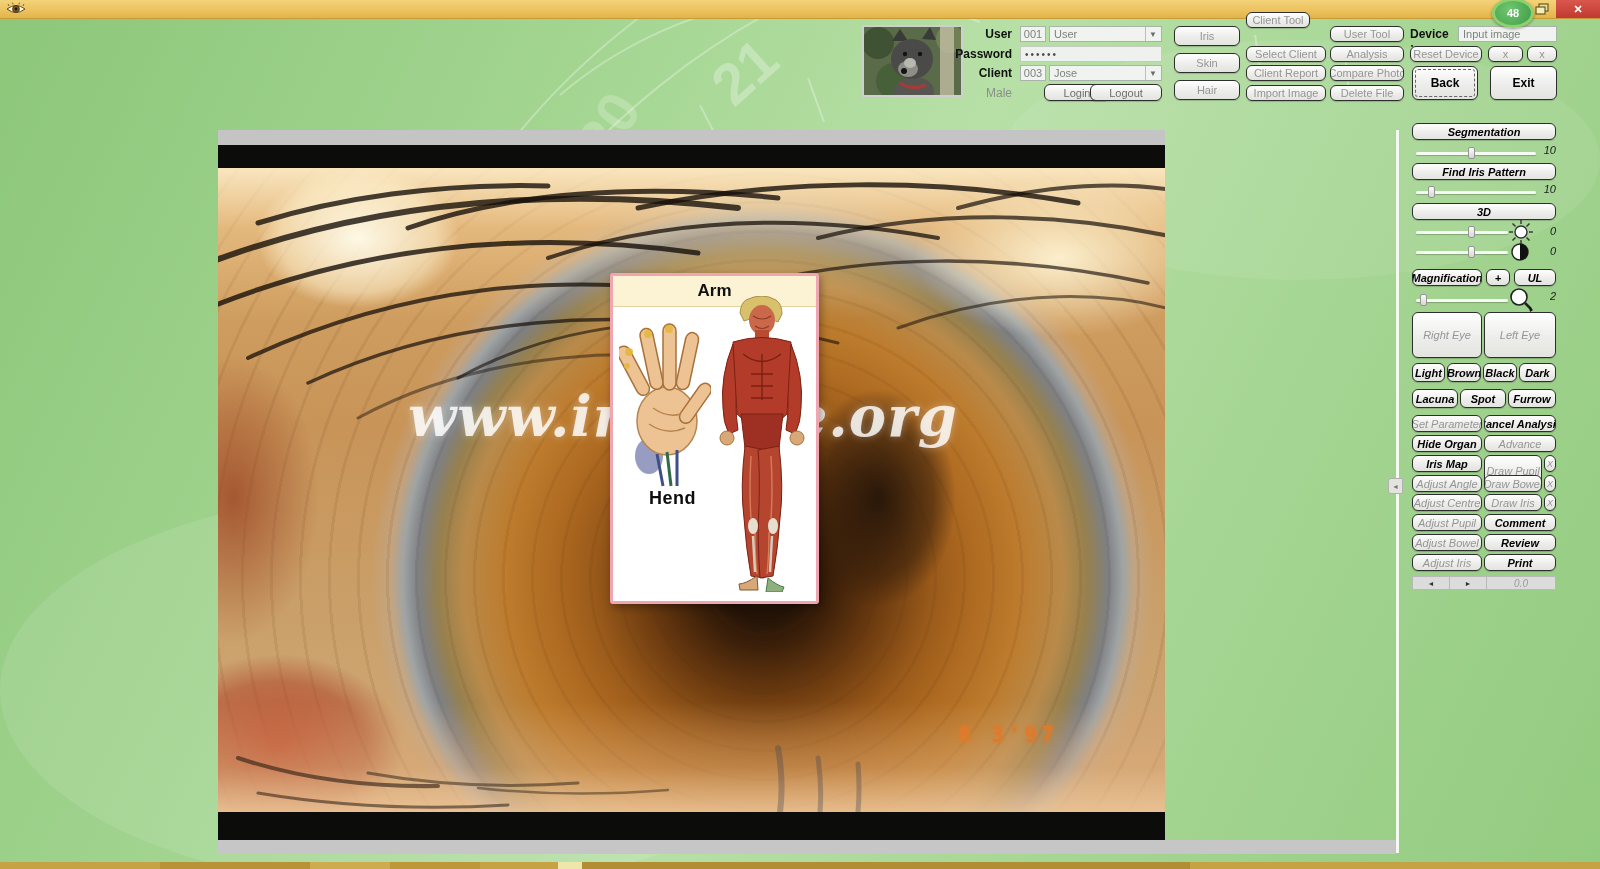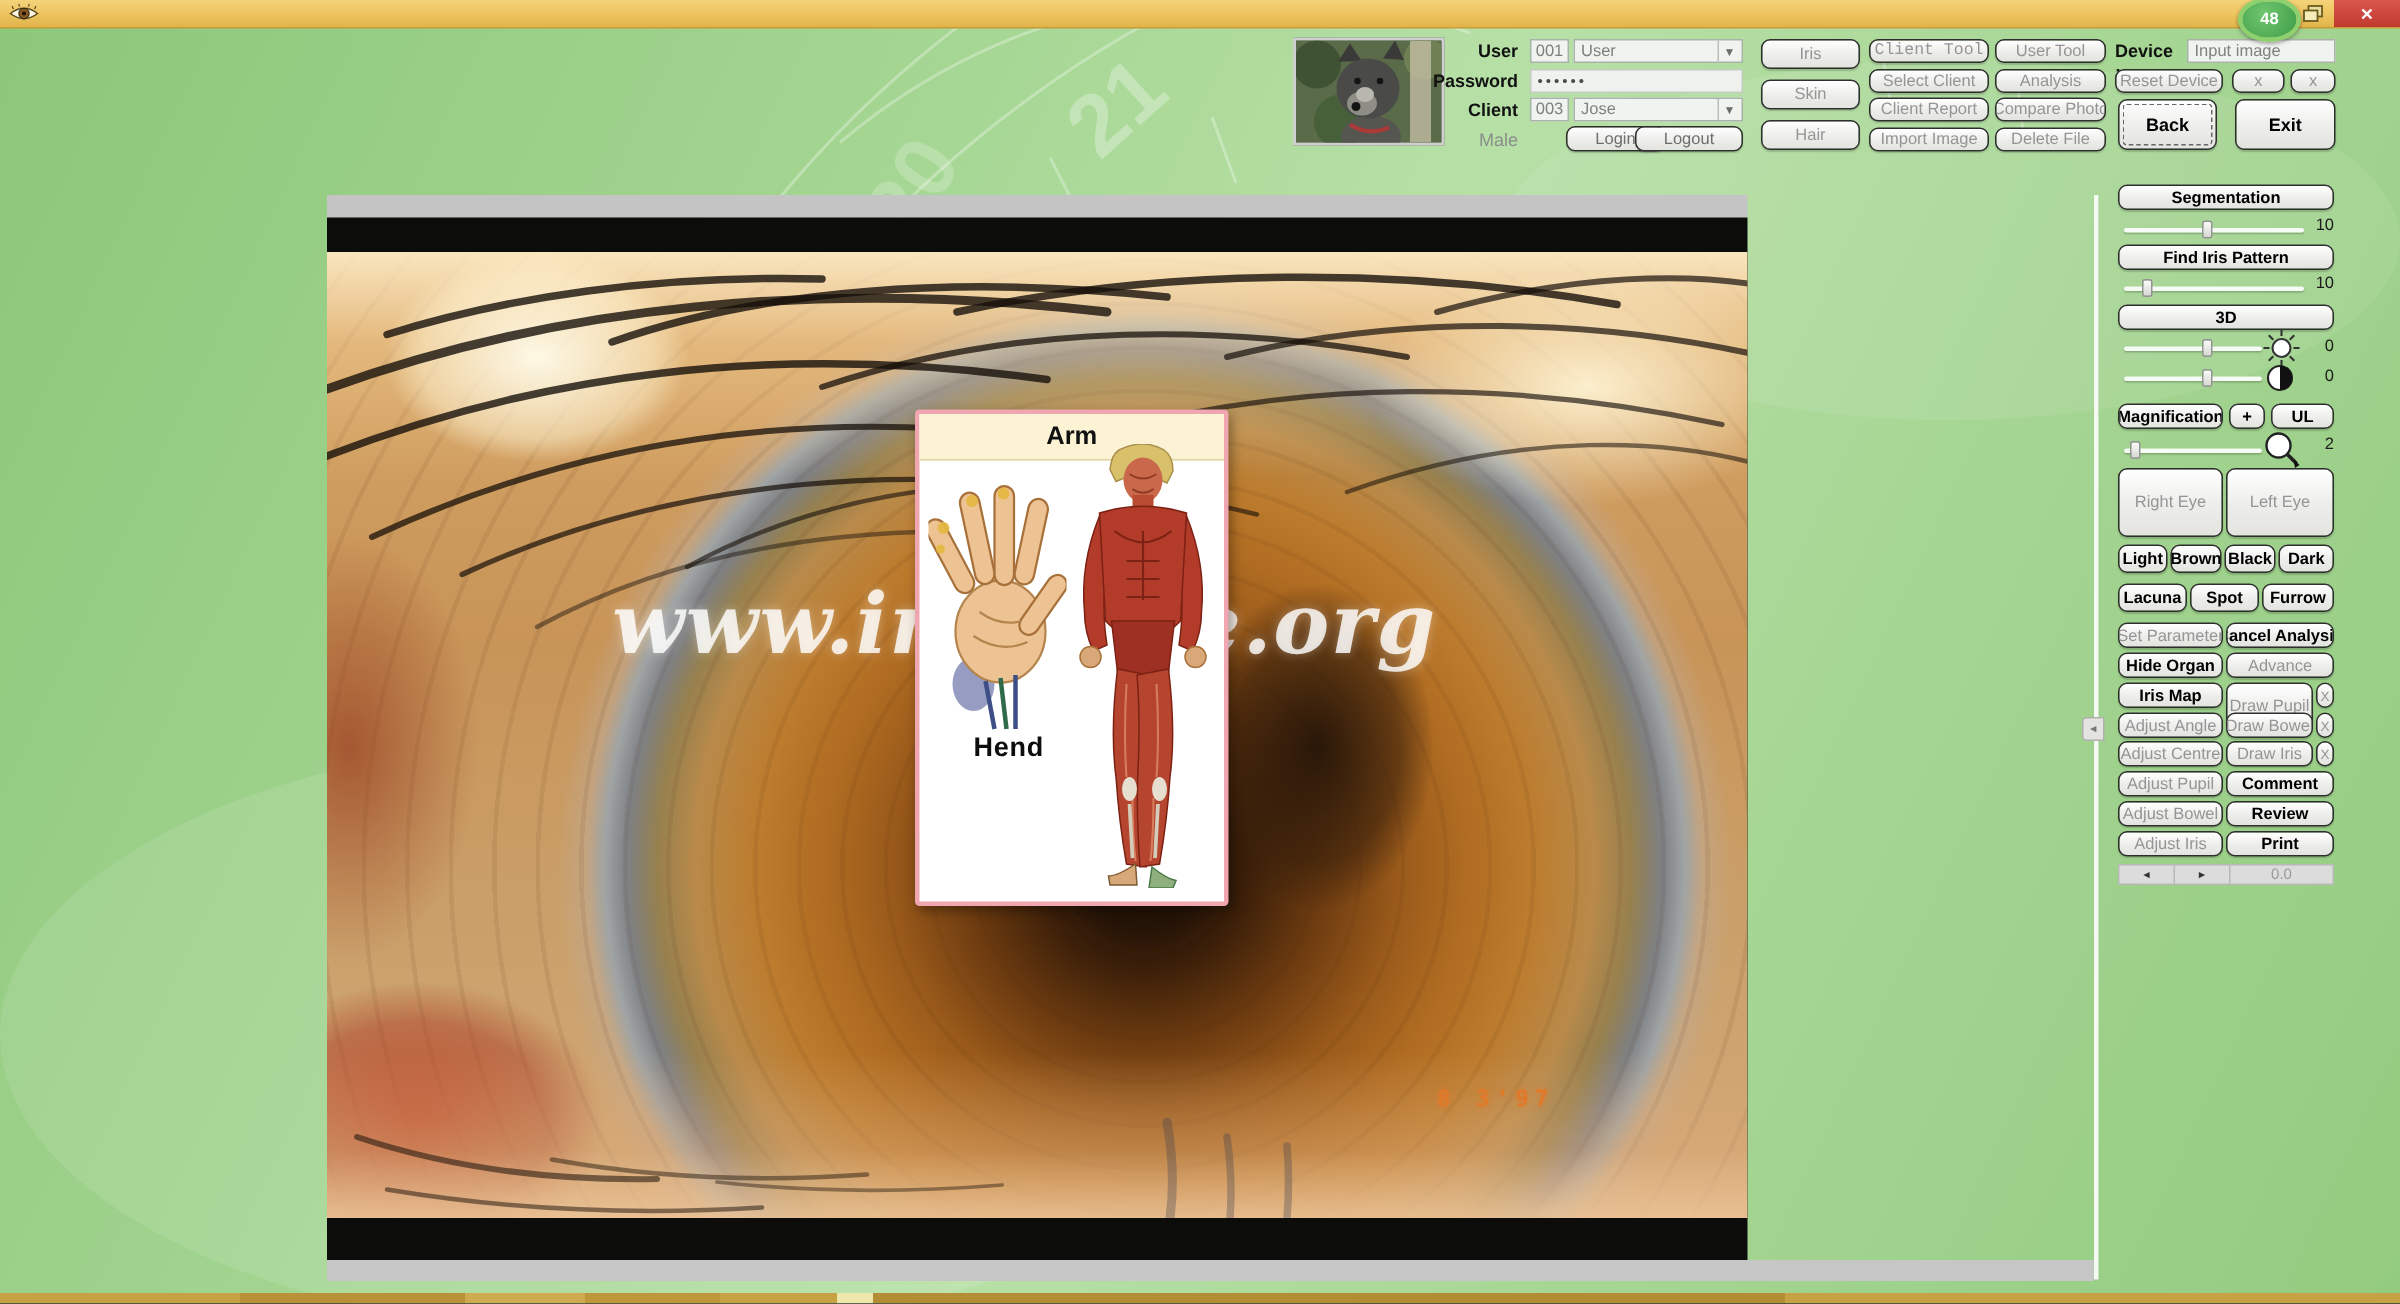--- a/index.html
+++ b/index.html
@@ -38,33 +38,33 @@
       linear-gradient(180deg,rgba(255,240,205,.85),rgba(250,215,160,.4) 60px,transparent 150px),
       linear-gradient(0deg,rgba(235,195,150,.9),rgba(220,170,120,.45) 45px,transparent 110px),
       radial-gradient(ellipse 160px 120px at 60px 580px,rgba(190,75,45,.9),rgba(170,60,35,.5) 55%,transparent 78%),
       radial-gradient(ellipse 120px 200px at 15px 330px,rgba(150,60,30,.7),transparent 72%),
       radial-gradient(ellipse 100px 140px at 660px 330px,rgba(32,18,8,.9),rgba(50,28,10,.55) 55%,transparent 78%),
       repeating-radial-gradient(circle at 545px 410px,rgba(80,45,15,0) 0 26px,rgba(80,45,15,.09) 26px 29px),
       radial-gradient(circle at 545px 410px,#241307 0 40px,#3d2009 70px,#6e3c10 120px,#9a5a1a 170px,#b06c22 215px,#bd7c2e 260px,#b98a4a 300px,#96804e 325px,#7e8084 345px,#a0a4a4 360px,rgba(190,170,150,.55) 372px,rgba(205,160,120,0) 392px),
       linear-gradient(180deg,#d9a96a,#c89458 40%,#caa06a 70%,#d2a878);}
   #watermark{left:190px;top:238px;width:700px;font-family:"DejaVu Serif",serif;font-style:italic;font-weight:bold;
              font-size:56px;color:rgba(255,255,255,.82);text-shadow:0 0 8px rgba(255,255,255,.35);letter-spacing:1px;}
-  #stamp{left:740px;top:578px;font-family:"DejaVu Sans Mono",monospace;font-weight:bold;font-size:15px;color:#e07a2a;
+  #stamp{left:740px;top:578px;font-family:"DejaVu Sans Mono",monospace;font-weight:bold;font-size:21px;color:#e07a2a;
          letter-spacing:4px;text-shadow:0 0 4px rgba(230,120,40,.8);}
   
   #organ{left:392px;top:128px;width:203px;height:325px;background:#fff;border:3px solid #f0a6b0;border-radius:3px;
          box-shadow:2px 3px 8px rgba(0,0,0,.35);}
   #organ-hd{left:0;top:0;right:0;height:30px;background:#fcf3d4;border-bottom:1px solid #e3d3a0;
             display:flex;align-items:center;justify-content:center;font-size:17px;font-weight:bold;color:#111;}
   #organ-cap{left:36px;top:212px;font-size:18px;font-weight:bold;color:#0d0d0d;letter-spacing:.5px;}
   
   #splitter{left:1396px;top:130px;width:3px;height:723px;background:#f4f9f1;box-shadow:0 0 1px #9cc08c;}
   #split-handle{left:1388px;top:478px;width:13px;height:14px;background:#e3e3e0;border:1px solid #b0b0ae;border-radius:3px 0 0 3px;
                 display:flex;align-items:center;justify-content:center;font-size:7px;color:#777;}
-  #sidebar{left:1410px;top:118px;width:148px;height:482px;}
+  #sidebar{left:1410px;top:118px;width:148px;height:482px;font-style:italic;}
   #taskbar{left:0;top:862px;width:1600px;height:7px;
     background:linear-gradient(90deg,#c7a245 0 160px,#b99238 160px 310px,#cdab4e 310px 390px,#bd9739 390px 480px,#c7a245 480px 558px,#efe6ab 558px 582px,#b38d33 582px 1190px,#c7a245 1190px 1600px);}
   .decor-num{position:absolute;color:rgba(255,255,255,.30);font-weight:bold;font-size:58px;font-family:"Liberation Sans",sans-serif;}
 </style>
 </head>
 <body>
 
 <div id="app">
 
   <svg class="abs" style="left:0;top:0;width:1600px;height:869px;" viewBox="0 0 1600 869">
@@ -134,21 +134,21 @@
     <span class="chev">▼</span>
   </div>
   <div class="abs" style="left:968px;top:86px;width:44px;text-align:right;font-size:12px;color:#8a8f8a;">Male</div>
   <div class="abs sbtn" style="left:1044px;top:84px;width:66px;height:17px;color:#6e6e6e;">Login</div>
   <div class="abs sbtn" style="left:1090px;top:84px;width:72px;height:17px;color:#6e6e6e;">Logout</div>
 
   <div class="abs sbtn" style="left:1174px;top:26px;width:66px;height:20px;">Iris</div>
   <div class="abs sbtn" style="left:1174px;top:53px;width:66px;height:20px;">Skin</div>
   <div class="abs sbtn" style="left:1174px;top:80px;width:66px;height:20px;">Hair</div>
 
-  <div class="abs sbtn" style="left:1246px;top:26px;width:80px;height:16px;font-family:Liberation Mono, monospace;">Client Tool</div>
+  <div class="abs sbtn" style="left:1246px;top:12px;width:64px;height:16px;">Client Tool</div>
   <div class="abs sbtn" style="left:1246px;top:46px;width:80px;height:16px;">Select Client</div>
   <div class="abs sbtn" style="left:1246px;top:65px;width:80px;height:16px;">Client Report</div>
   <div class="abs sbtn" style="left:1246px;top:85px;width:80px;height:16px;">Import Image</div>
 
   <div class="abs sbtn" style="left:1330px;top:26px;width:74px;height:16px;">User Tool</div>
   <div class="abs sbtn" style="left:1330px;top:46px;width:74px;height:16px;">Analysis</div>
   <div class="abs sbtn" style="left:1330px;top:65px;width:74px;height:16px;text-align:center;">Compare Photo</div>
   <div class="abs sbtn" style="left:1330px;top:85px;width:74px;height:16px;">Delete File</div>
 
   <div class="abs lbl" style="left:1410px;top:27px;width:46px;text-align:left;">Device :</div>

